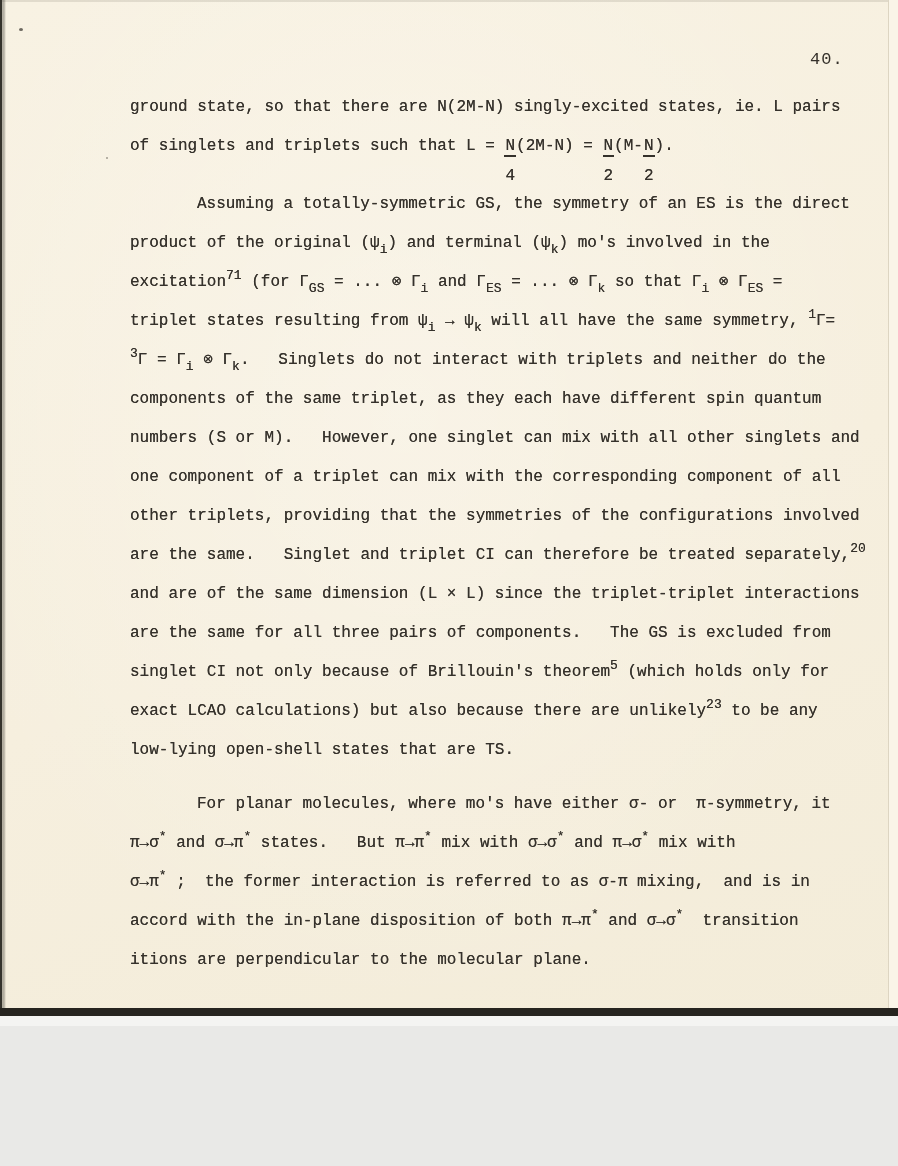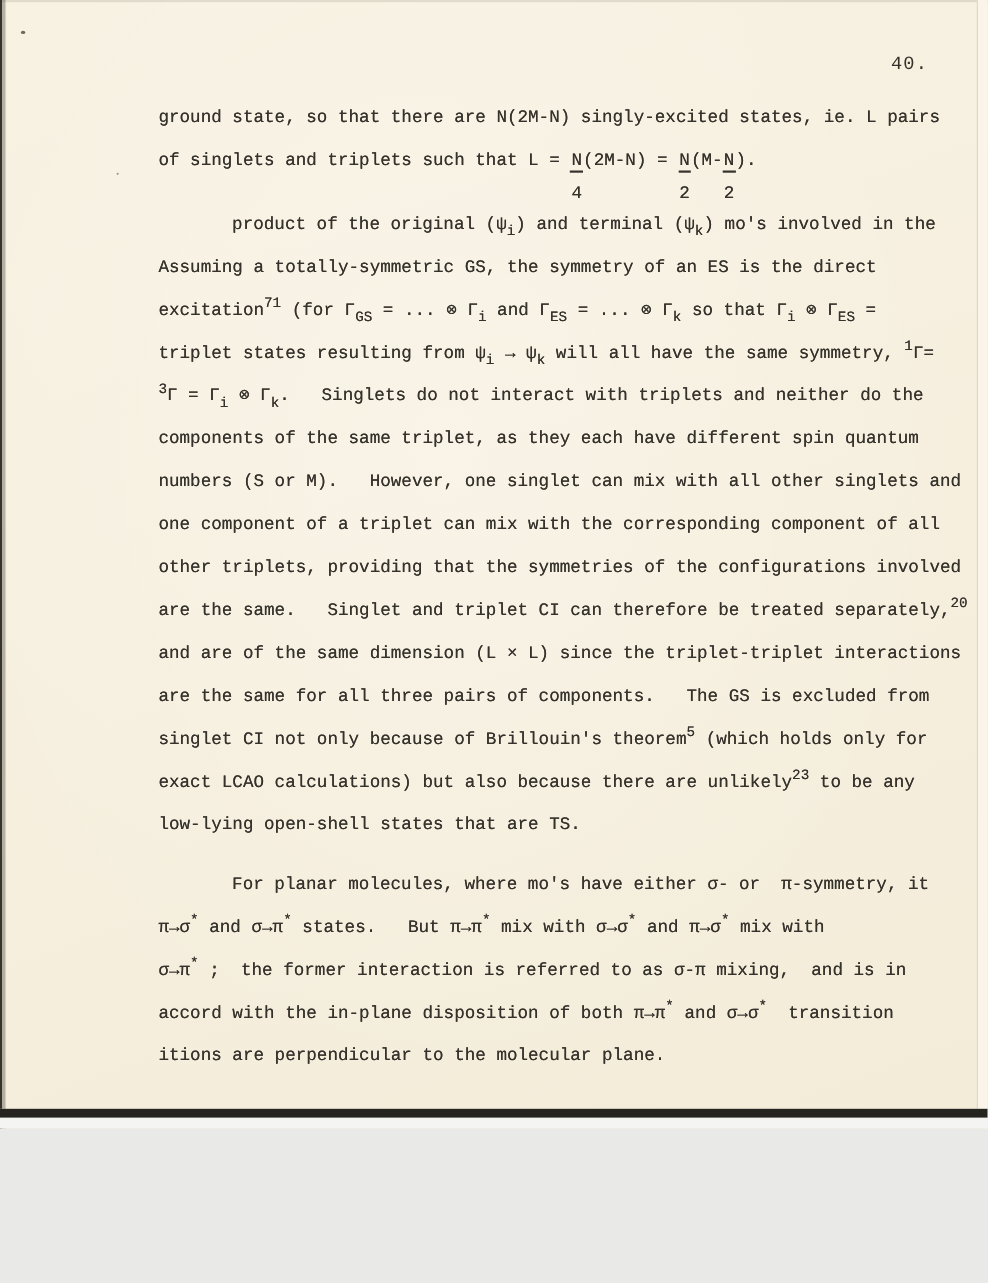--- a/index.html
+++ b/index.html
@@ -25,21 +25,21 @@
                  border-left:1px solid #ddd5c2; }
   .edge-top    { position:absolute; left:0; top:0; width:100%; height:2px; background:rgba(120,115,100,.18); }
   .speck { position:absolute; border-radius:50%; background:#4a463e; opacity:.8; }
   .speck.s1 { left:19px;  top:28px;   width:4px; height:3px; }
   .speck.s2 { left:106px; top:157px;  width:2px; height:2px; opacity:.5; }
   .speck.s3 { left:452px; top:1118px; width:2px; height:2px; opacity:.45; }
   .speck.s4 { left:772px; top:1062px; width:2px; height:2px; opacity:.4; }
 
   .page-number { position:absolute; left:810px; top:50px; font-size:17px; letter-spacing:1px; }
 
-  .page-body { position:absolute; left:144px; top:88px; width:740px;font-family:Liberation Mono, monospace; }
+  .page-body { position:absolute; left:130px; top:88px; width:740px;font-family:Liberation Mono, monospace; }
   .para { margin:0; }
   .para.sp1 { margin-top:19px; }
   .para.sp2 { margin-top:15px; }
   .line { height:39px; line-height:39px; white-space:pre; text-shadow:0 0 .6px rgba(53,49,43,.85); }
   .para.indent .line:first-child { padding-left:67px; }
 
   .sup { font-size:13px; position:relative; top:-7px; }
   .sub { font-size:13px; position:relative; top:6px; }
   .frac { display:inline-block; position:relative; vertical-align:baseline; }
   .frac .num { display:inline-block; line-height:1; border-bottom:2px solid currentColor; padding:0 1px 1px 1px; }
@@ -59,22 +59,22 @@
   <div class="speck s4"></div>
 
   <div class="page-number">40.</div>
 
   <div class="page-body">
       <div class="para">
         <div class="line">ground state, so that there are N(2M-N) singly-excited states, ie. L pairs</div>
         <div class="line">of singlets and triplets such that L = <span class="frac"><span class="num">N</span><span class="den">4</span></span>(2M-N) = <span class="frac"><span class="num">N</span><span class="den">2</span></span>(M-<span class="frac"><span class="num">N</span><span class="den">2</span></span>).</div>
       </div>
       <div class="para indent sp1">
+        <div class="line">Assuming a totally-symmetric GS, the symmetry of an ES is the direct</div>
         <div class="line">product of the original (ψ<span class="sub">i</span>) and terminal (ψ<span class="sub">k</span>) mo's involved in the</div>
-        <div class="line">Assuming a totally-symmetric GS, the symmetry of an ES is the direct</div>
         <div class="line">excitation<span class="sup">71</span> (for Γ<span class="sub">GS</span> = ... ⊗ Γ<span class="sub">i</span> and Γ<span class="sub">ES</span> = ... ⊗ Γ<span class="sub">k</span> so that Γ<span class="sub">i</span> ⊗ Γ<span class="sub">ES</span> =</div>
         <div class="line">triplet states resulting from ψ<span class="sub">i</span> → ψ<span class="sub">k</span> will all have the same symmetry, <span class="sup">1</span>Γ=</div>
         <div class="line"><span class="sup">3</span>Γ = Γ<span class="sub">i</span> ⊗ Γ<span class="sub">k</span>.   Singlets do not interact with triplets and neither do the</div>
         <div class="line">components of the same triplet, as they each have different spin quantum</div>
         <div class="line">numbers (S or M).   However, one singlet can mix with all other singlets and</div>
         <div class="line">one component of a triplet can mix with the corresponding component of all</div>
         <div class="line">other triplets, providing that the symmetries of the configurations involved</div>
         <div class="line">are the same.   Singlet and triplet CI can therefore be treated separately,<span class="sup">20</span></div>
         <div class="line">and are of the same dimension (L × L) since the triplet-triplet interactions</div>
         <div class="line">are the same for all three pairs of components.   The GS is excluded from</div>

